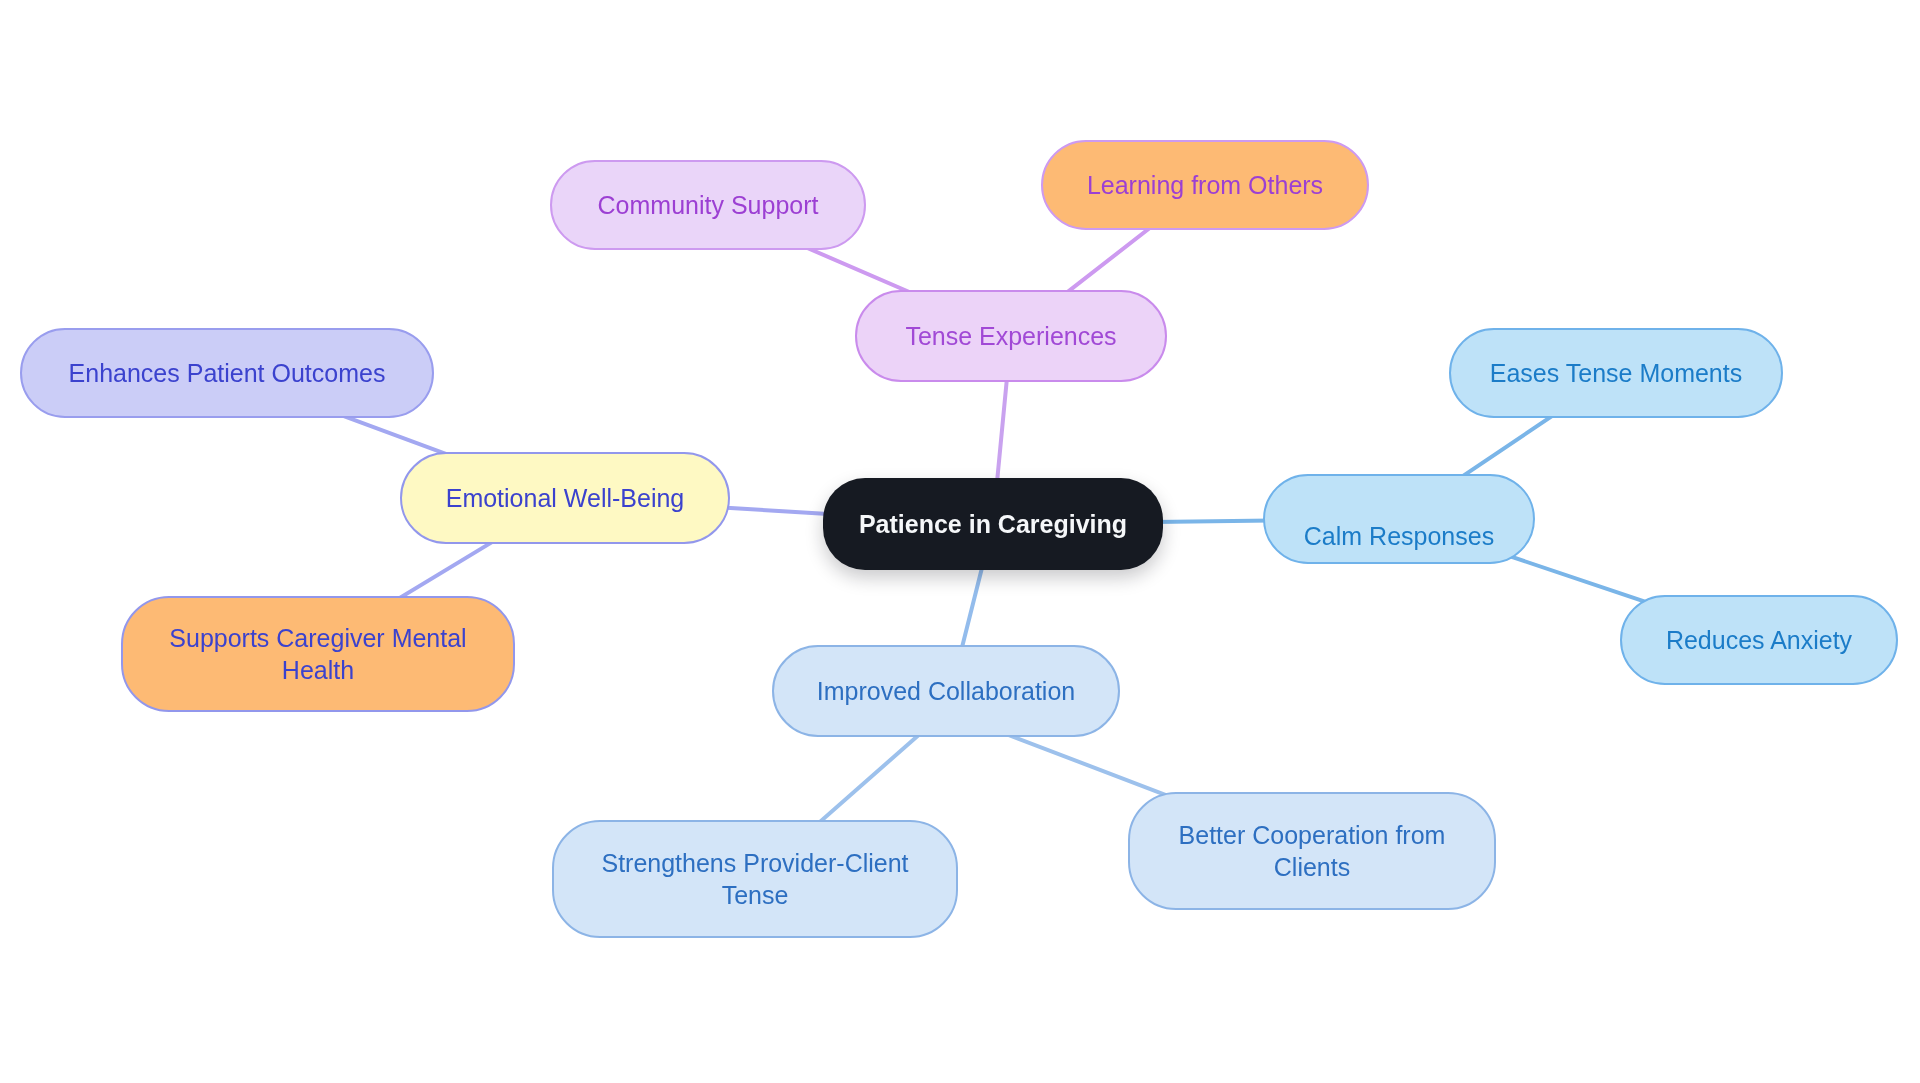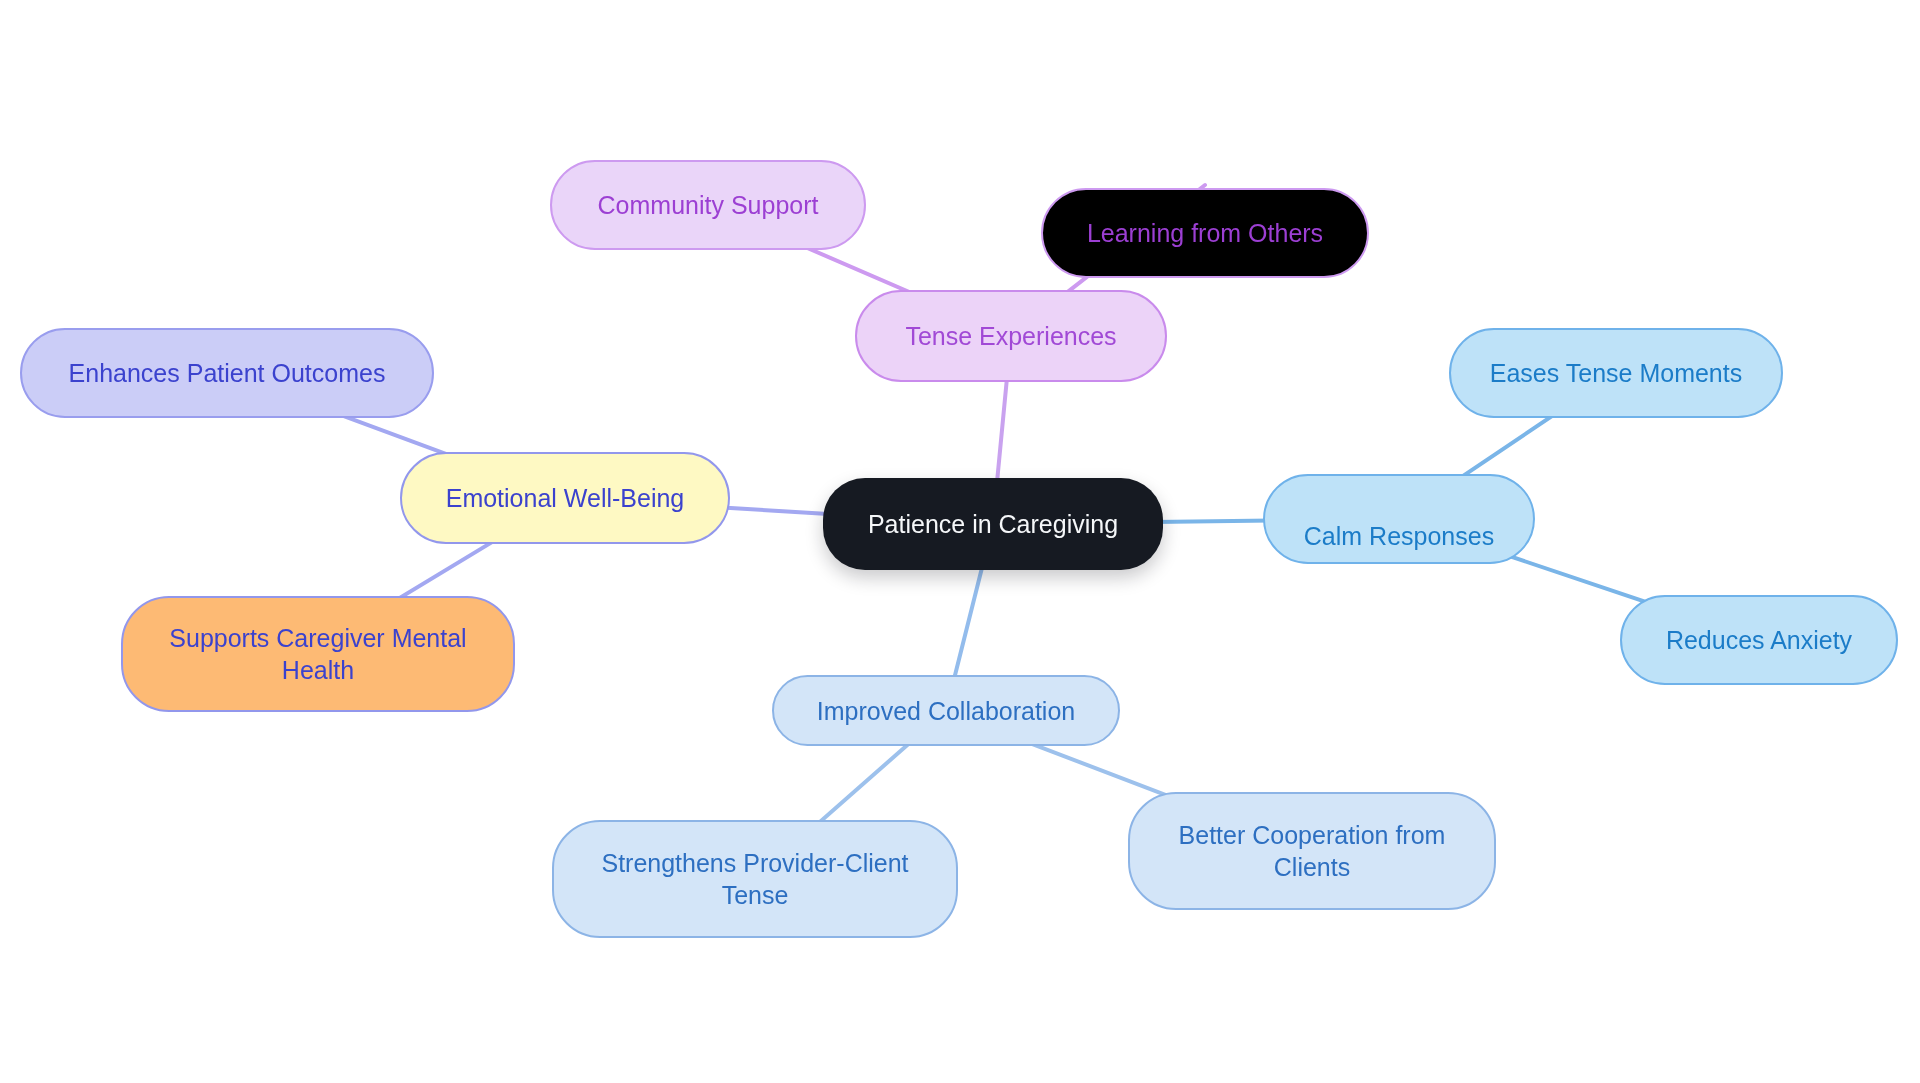--- a/index.html
+++ b/index.html
@@ -55,51 +55,51 @@
       <line x1="565" y1="498" x2="227" y2="373" stroke="#A3A8F1" stroke-width="4" stroke-linecap="round"></line>
       <line x1="565" y1="498" x2="307" y2="654" stroke="#A3A8F1" stroke-width="4" stroke-linecap="round"></line>
       <line x1="993" y1="524" x2="1399" y2="519" stroke="#7AB5E8" stroke-width="4" stroke-linecap="round"></line>
       <line x1="1399" y1="519" x2="1616" y2="373" stroke="#7AB5E8" stroke-width="4" stroke-linecap="round"></line>
       <line x1="1399" y1="519" x2="1759" y2="640" stroke="#7AB5E8" stroke-width="4" stroke-linecap="round"></line>
       <line x1="993" y1="524" x2="946" y2="711" stroke="#93BCEC" stroke-width="4" stroke-linecap="round"></line>
       <line x1="946" y1="711" x2="755" y2="879" stroke="#9DC1EC" stroke-width="4" stroke-linecap="round"></line>
       <line x1="946" y1="711" x2="1312" y2="851" stroke="#9DC1EC" stroke-width="4" stroke-linecap="round"></line>
     </svg>
   <div id="node-layer">
-      <div class="node center" style="left: 823px; top: 478px; width: 340px; height: 92px; border-radius: 42px; background: rgb(22, 26, 34); border: none; color: rgb(245, 247, 249); font-size: 25px;">
+      <div class="node center" style="left: 823px; top: 478px; width: 340px; height: 92px; border-radius: 42px; background: rgb(22, 26, 34); border: none; color: rgb(245, 247, 249); font-size: 25px; font-weight: bold;">
         <span class="label">Patience in Caregiving</span>
       </div>
       <div class="node" style="left: 855px; top: 290px; width: 312px; height: 92px; border-radius: 46px; background: rgb(236, 211, 248); border: 2px solid rgb(201, 139, 236); color: rgb(161, 73, 214); font-size: 25px;">
         <span class="label">Tense Experiences</span>
       </div>
       <div class="node" style="left: 550px; top: 160px; width: 316px; height: 90px; border-radius: 45px; background: rgb(234, 213, 249); border: 2px solid rgb(205, 154, 240); color: rgb(156, 63, 211); font-size: 25px;">
         <span class="label">Community Support</span>
       </div>
-      <div class="node" style="left: 1041px; top: 140px; width: 328px; height: 90px; border-radius: 45px; background: #000000; border: 2px solid rgb(205, 154, 240); color: rgb(156, 63, 211); font-size: 25px; margin-top: 48px;">
+      <div class="node" style="left: 1041px; top: 140px; width: 328px; height: 90px; border-radius: 45px; background: #fdba74; border: 2px solid rgb(205, 154, 240); color: rgb(156, 63, 211); font-size: 25px;">
         <span class="label">Learning from Others</span>
       </div>
       <div class="node" style="left: 400px; top: 452px; width: 330px; height: 92px; border-radius: 46px; background: #fef9c3; border: 2px solid rgb(146, 151, 236); color: rgb(59, 66, 206); font-size: 25px;">
         <span class="label">Emotional Well-Being</span>
       </div>
       <div class="node" style="left: 20px; top: 328px; width: 414px; height: 90px; border-radius: 45px; background: rgb(203, 205, 247); border: 2px solid rgb(153, 157, 238); color: rgb(59, 66, 206); font-size: 25px;">
         <span class="label">Enhances Patient Outcomes</span>
       </div>
       <div class="node" style="left: 121px; top: 596px; width: 394px; height: 116px; border-radius: 48px; background: #fdba74; border: 2px solid rgb(146, 151, 236); color: rgb(59, 66, 206); font-size: 25px;">
         <span class="label">Supports Caregiver Mental Health</span>
       </div>
       <div class="node" style="left: 1263px; top: 474px; width: 272px; height: 90px; border-radius: 45px; background: rgb(190, 226, 248); border: 2px solid rgb(111, 178, 234); color: rgb(27, 124, 200); font-size: 25px; align-items: flex-end;">
         <span class="label">Calm Responses</span>
       </div>
       <div class="node" style="left: 1449px; top: 328px; width: 334px; height: 90px; border-radius: 45px; background: rgb(190, 226, 248); border: 2px solid rgb(111, 178, 234); color: rgb(27, 124, 200); font-size: 25px;">
         <span class="label">Eases Tense Moments</span>
       </div>
       <div class="node" style="left: 1620px; top: 595px; width: 278px; height: 90px; border-radius: 45px; background: rgb(190, 226, 248); border: 2px solid rgb(111, 178, 234); color: rgb(27, 124, 200); font-size: 25px; text-align: center;">
         <span class="label">Reduces Anxiety</span>
       </div>
-      <div class="node" style="left: 772px; top: 675px; width: 348px; height: 71px; border-radius: 46px; background: rgb(211, 229, 248); border: 2px solid rgb(140, 180, 230); color: rgb(45, 111, 193); font-size: 25px;">
+      <div class="node" style="left: 772px; top: 645px; width: 348px; height: 92px; border-radius: 46px; background: rgb(211, 229, 248); border: 2px solid rgb(140, 180, 230); color: rgb(45, 111, 193); font-size: 25px;">
         <span class="label">Improved Collaboration</span>
       </div>
       <div class="node" style="left: 552px; top: 820px; width: 406px; height: 118px; border-radius: 48px; background: rgb(211, 229, 248); border: 2px solid rgb(140, 180, 230); color: rgb(45, 111, 193); font-size: 25px;">
         <span class="label">Strengthens Provider-Client Tense</span>
       </div>
       <div class="node" style="left: 1128px; top: 792px; width: 368px; height: 118px; border-radius: 48px; background: rgb(211, 229, 248); border: 2px solid rgb(140, 180, 230); color: rgb(45, 111, 193); font-size: 25px;">
         <span class="label">Better Cooperation from Clients</span>
       </div>
     </div>
 </div>

